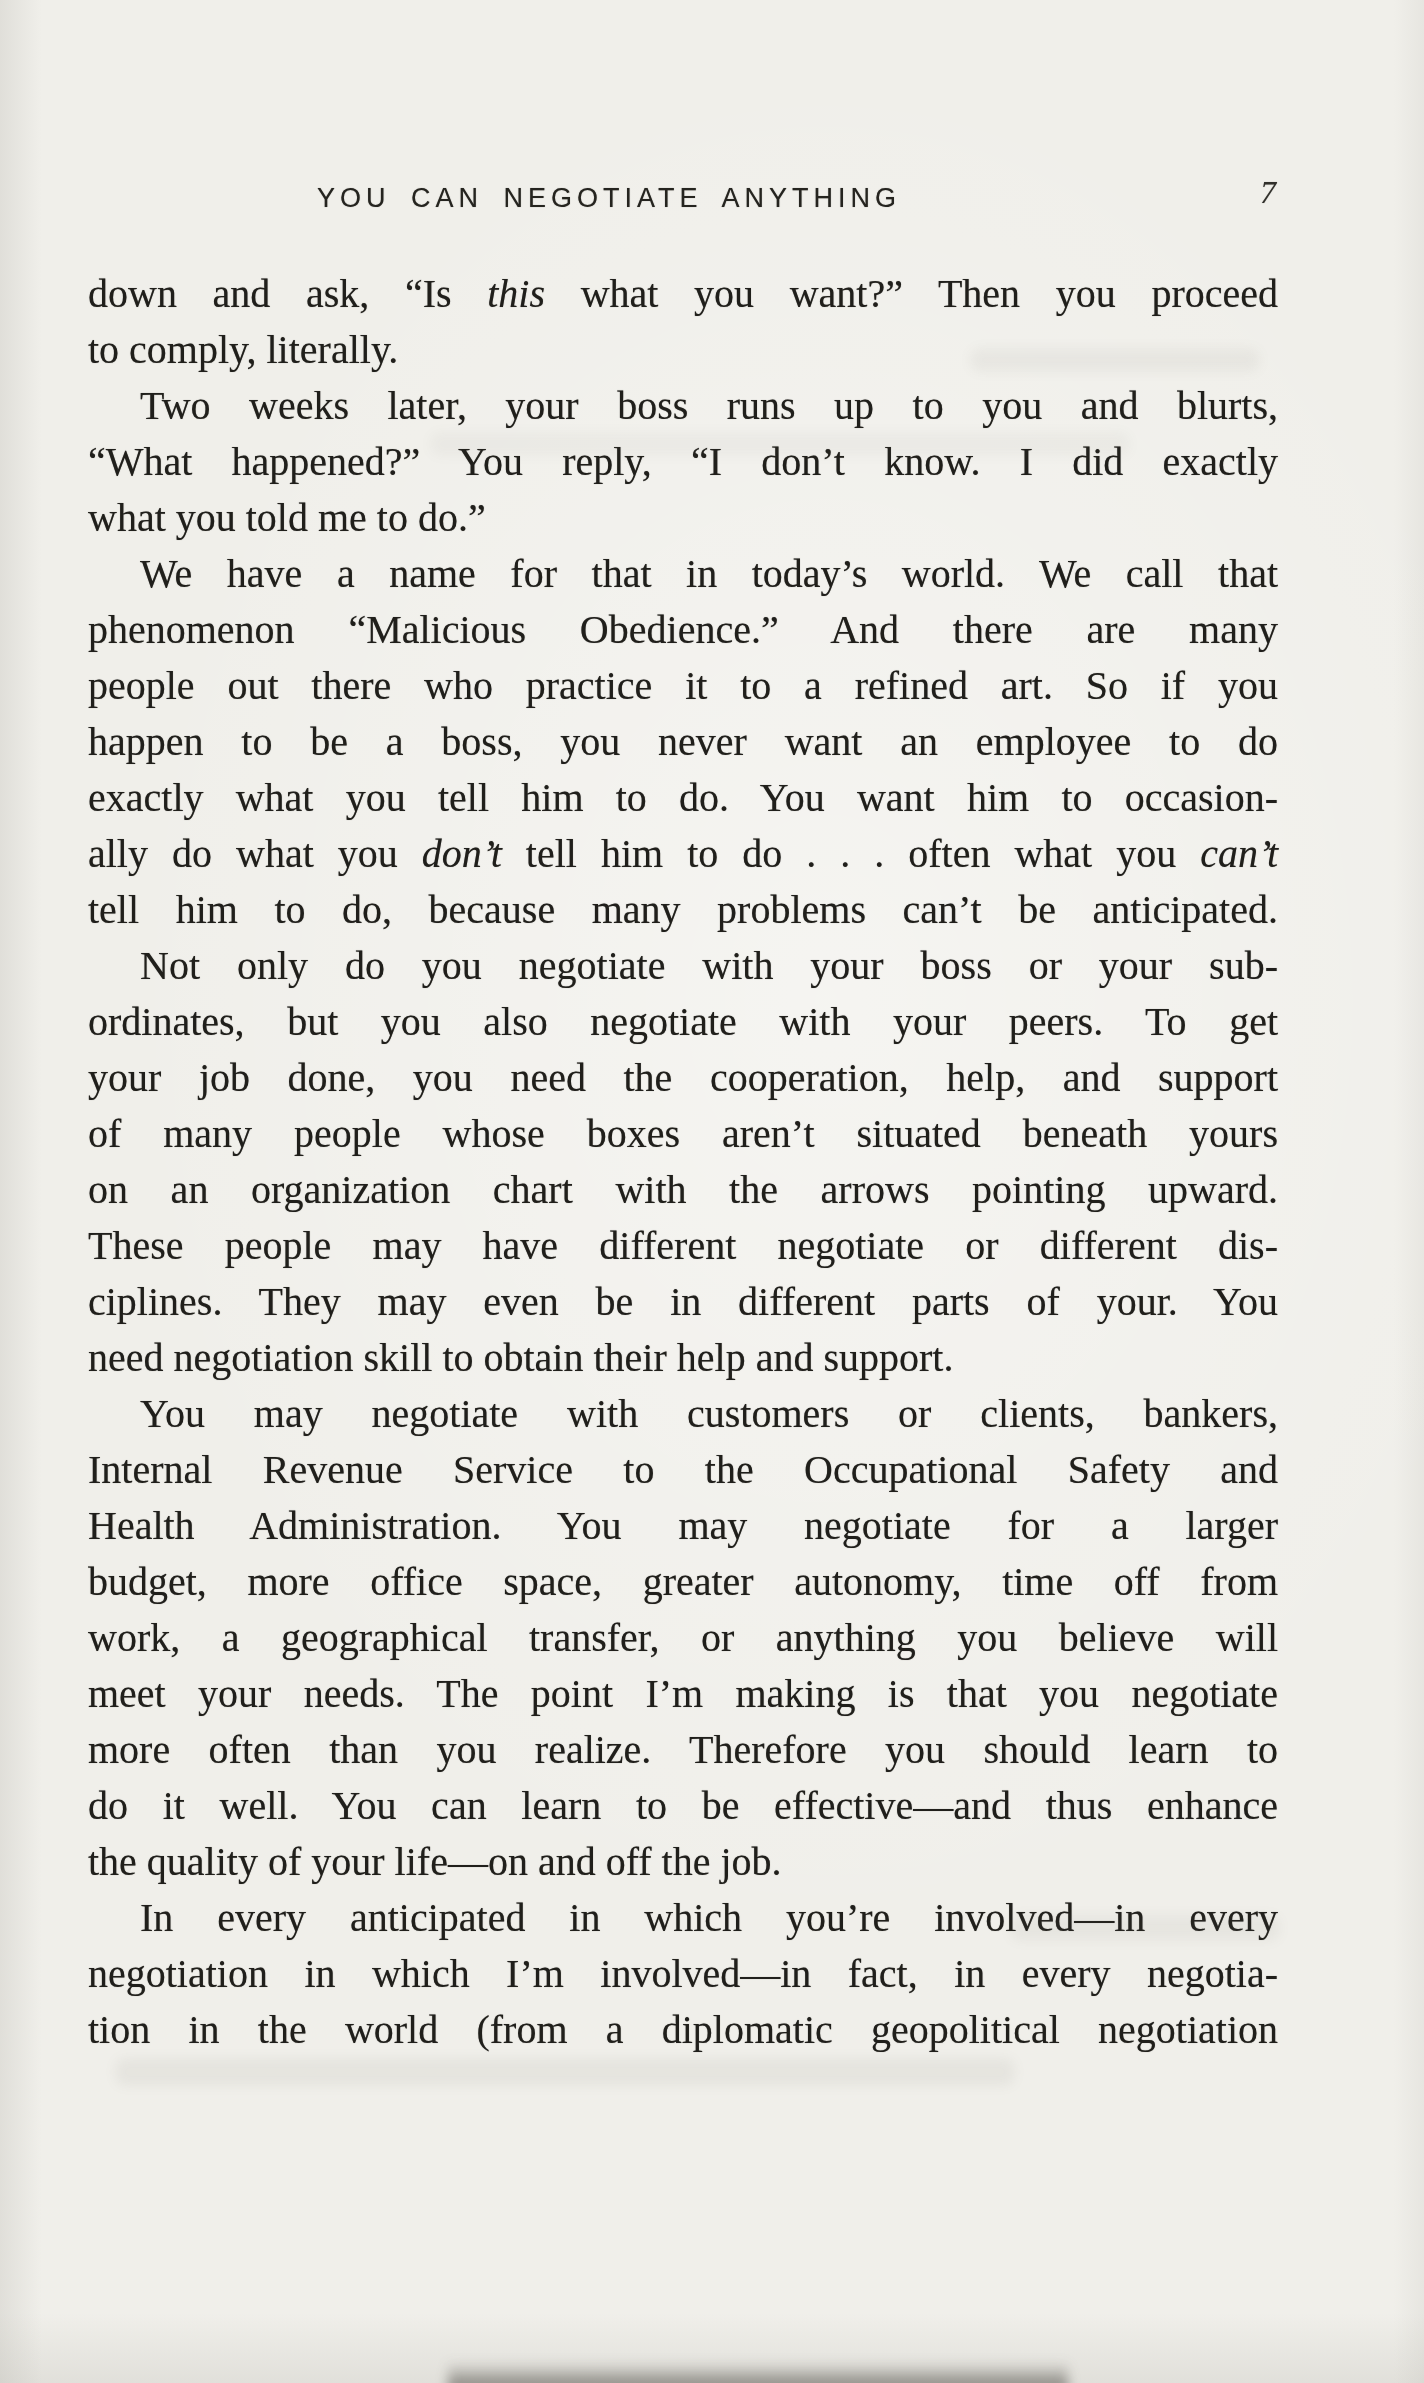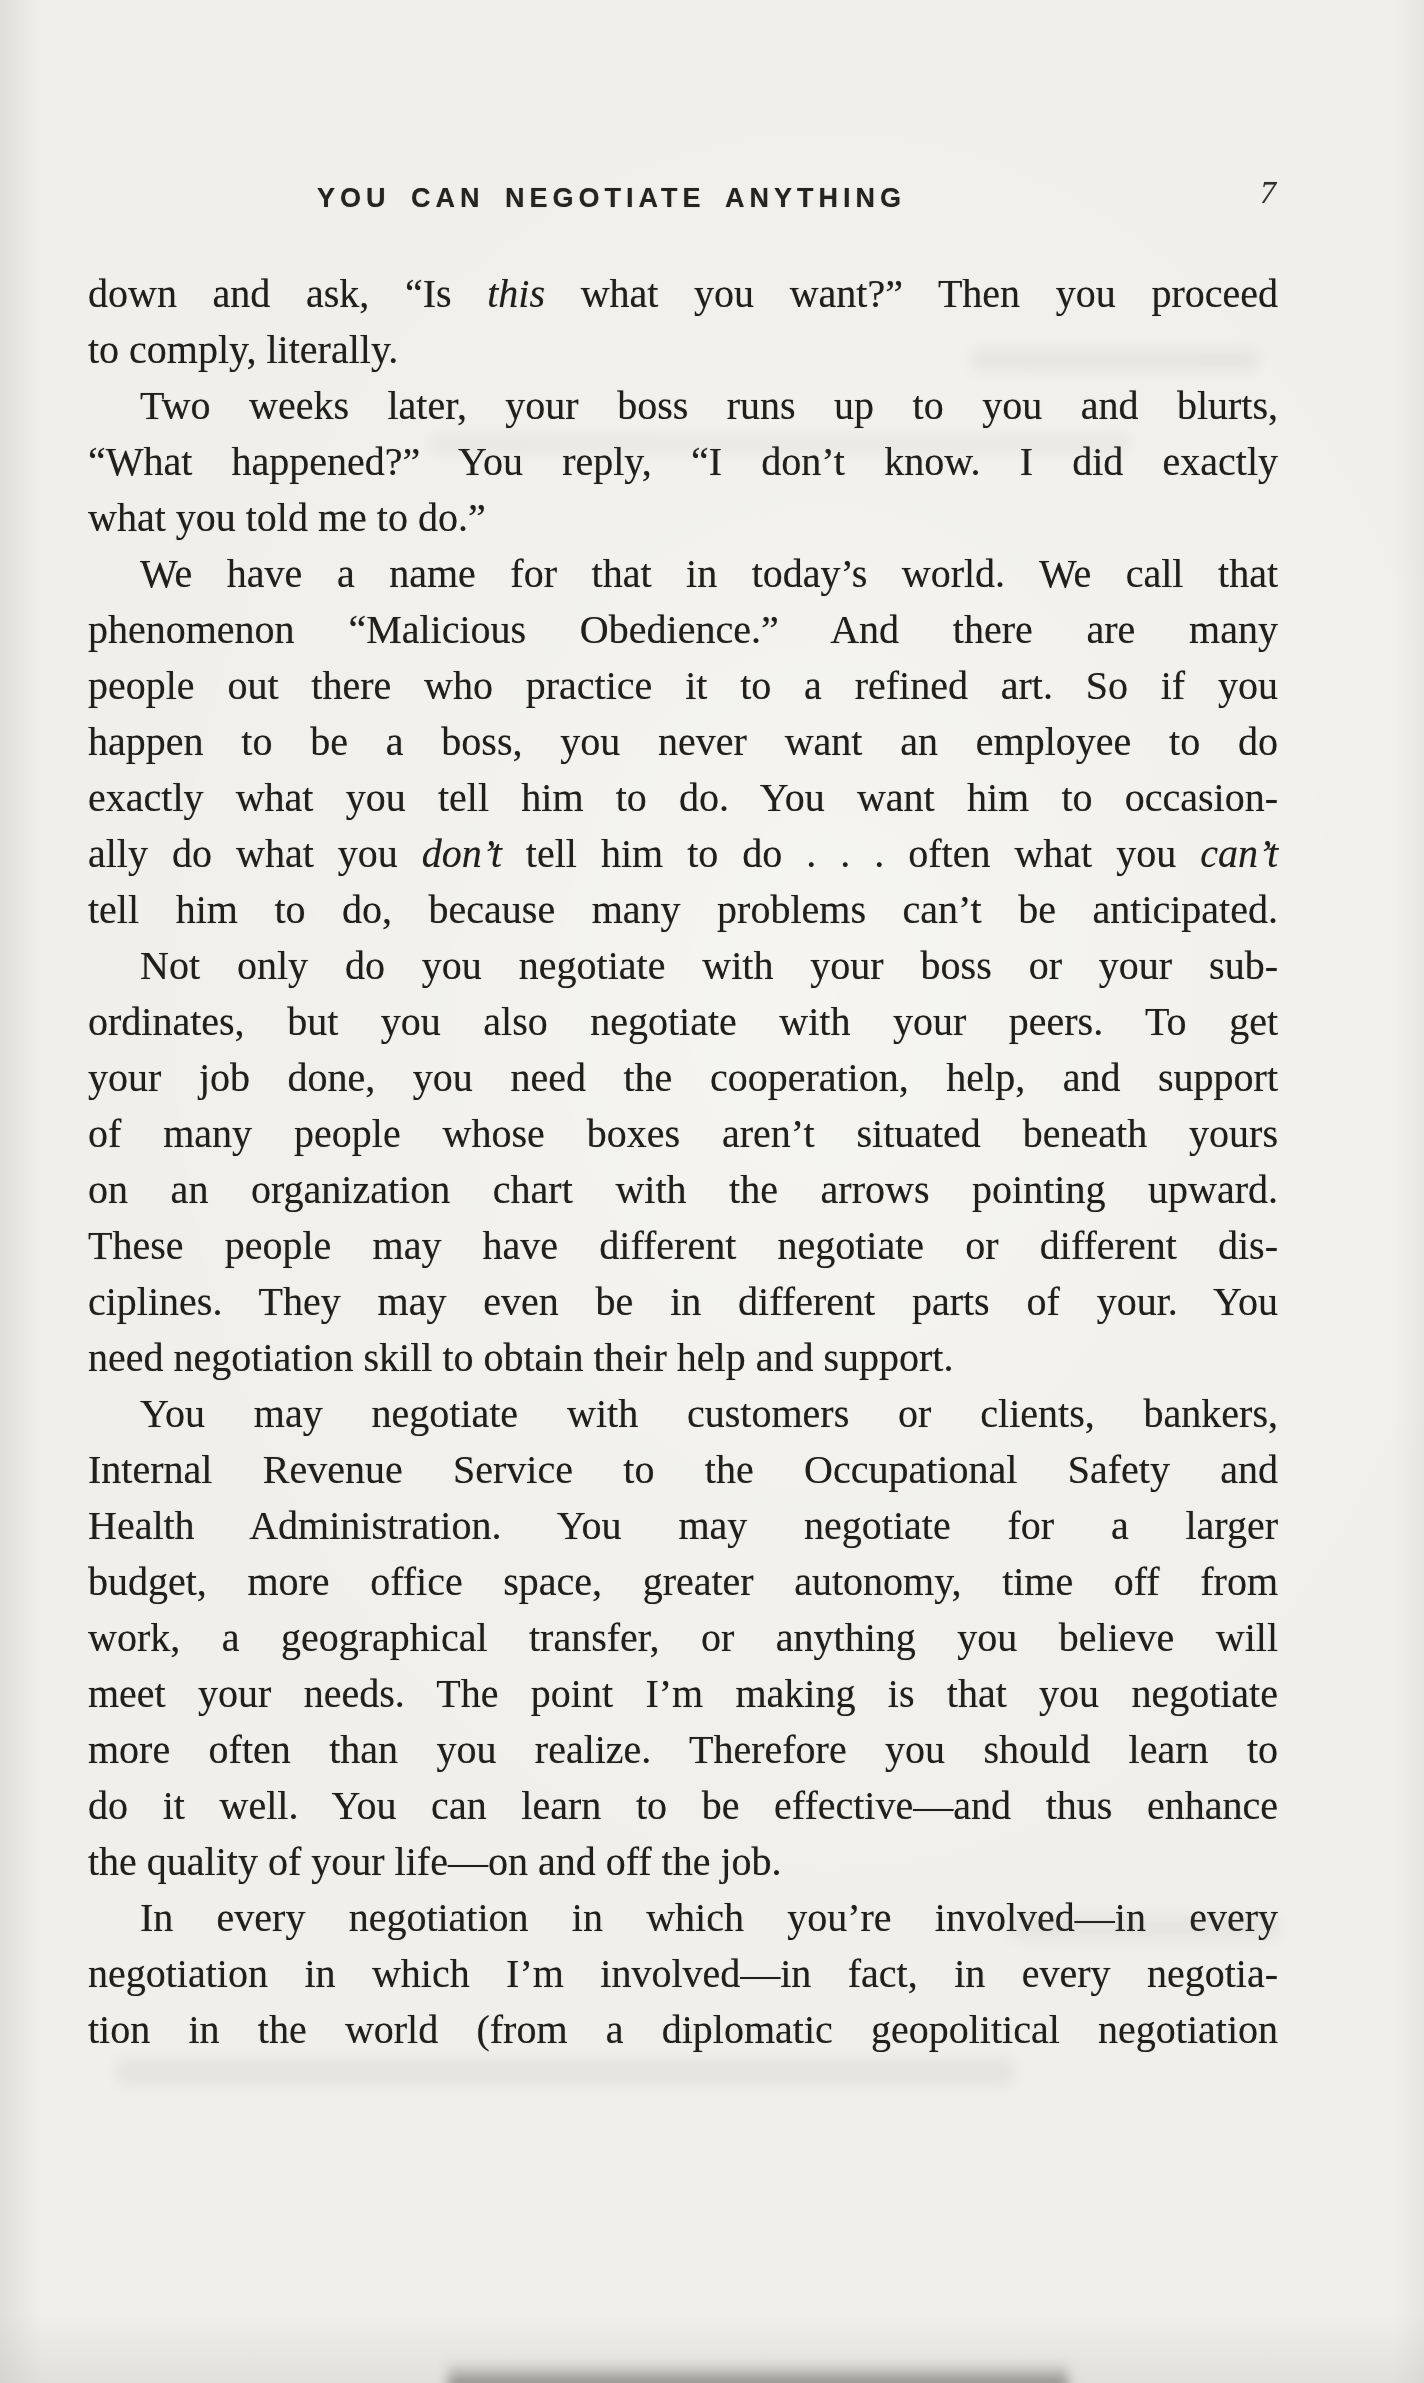--- a/index.html
+++ b/index.html
@@ -11,21 +11,21 @@
       linear-gradient(to right, rgba(182,180,173,0.28) 0px, rgba(182,180,173,0) 42px),
       linear-gradient(to left, rgba(182,180,173,0.16) 0px, rgba(182,180,173,0) 30px),
       linear-gradient(to top, rgba(180,178,171,0.25) 0px, rgba(180,178,171,0) 70px),
       #f0efea;
     overflow:hidden;
     font-family:"Liberation Serif", serif;
   }
   .running-title{
     position:absolute;left:317px;top:184px;
     font-family:"Liberation Sans", sans-serif;
-    font-weight:bold;font-size:27px;line-height:28px;
+    font-weight:normal;font-size:27px;line-height:28px;
     letter-spacing:5px;word-spacing:8px;
     color:#25241f;
     text-shadow:0 0 1px rgba(37,36,31,0.45);
     white-space:nowrap;
   }
   .page-number{
     position:absolute;left:1260px;top:174px;
     font-family:"Liberation Serif", serif;
     font-style:italic;font-size:32px;color:#31302b;
     text-shadow:0 0 1px rgba(49,48,43,0.4);
@@ -84,21 +84,21 @@
       <div class="line"><span>need negotiation skill to obtain their help and support.</span></div>
       <div class="line j ind"><span>You may negotiate with customers or clients, bankers,</span></div>
       <div class="line j"><span>Internal Revenue Service to the Occupational Safety and</span></div>
       <div class="line j"><span>Health Administration. You may negotiate for a larger</span></div>
       <div class="line j"><span>budget, more office space, greater autonomy, time off from</span></div>
       <div class="line j"><span>work, a geographical transfer, or anything you believe will</span></div>
       <div class="line j"><span>meet your needs. The point I’m making is that you negotiate</span></div>
       <div class="line j"><span>more often than you realize. Therefore you should learn to</span></div>
       <div class="line j"><span>do it well. You can learn to be effective—and thus enhance</span></div>
       <div class="line"><span>the quality of your life—on and off the job.</span></div>
-      <div class="line j ind"><span>In every negotiation in which you’re involved—in every</span></div>
+      <div class="line j ind"><span>In every anticipated in which you’re involved—in every</span></div>
       <div class="line j"><span>negotiation in which I’m involved—in fact, in every negotia-</span></div>
       <div class="line j"><span>tion in the world (from a diplomatic geopolitical negotiation</span></div>
     </div>
 
   <div class="smudge" style="left:970px;top:348px;width:290px;height:24px;opacity:0.07;"></div>
   <div class="smudge" style="left:430px;top:432px;width:700px;height:24px;opacity:0.05;"></div>
   <div class="smudge" style="left:1010px;top:1915px;width:270px;height:26px;opacity:0.07;"></div>
   <div class="smudge" style="left:115px;top:2058px;width:900px;height:28px;opacity:0.08;"></div>
 
   <div class="bottom-shadow"></div>

